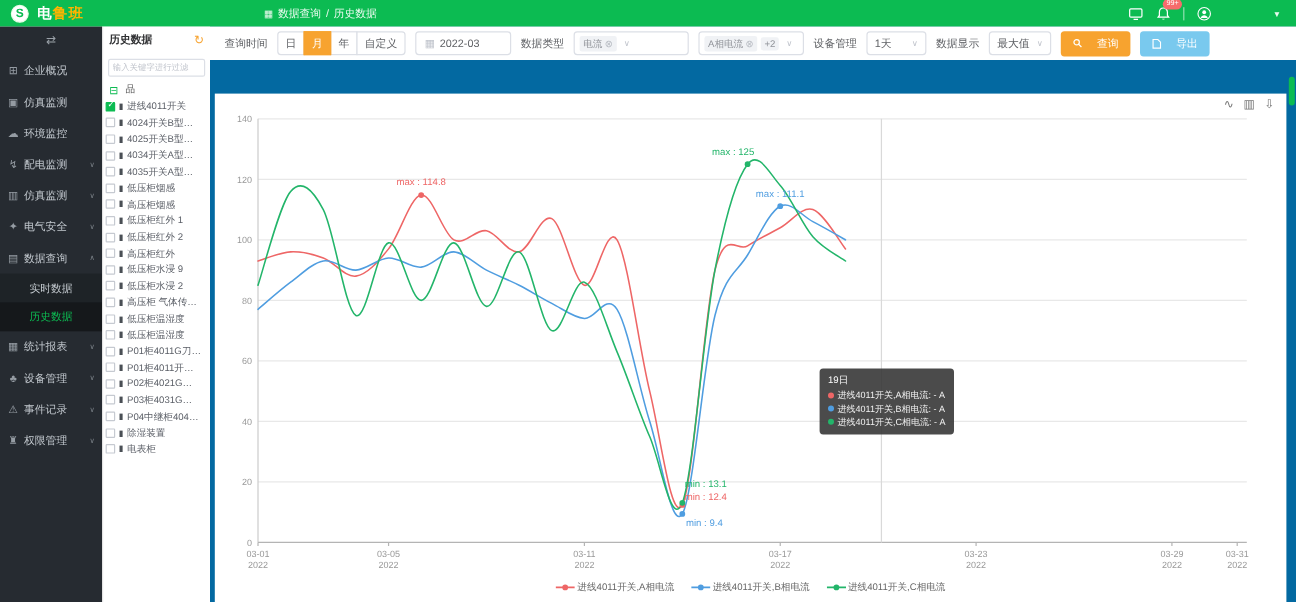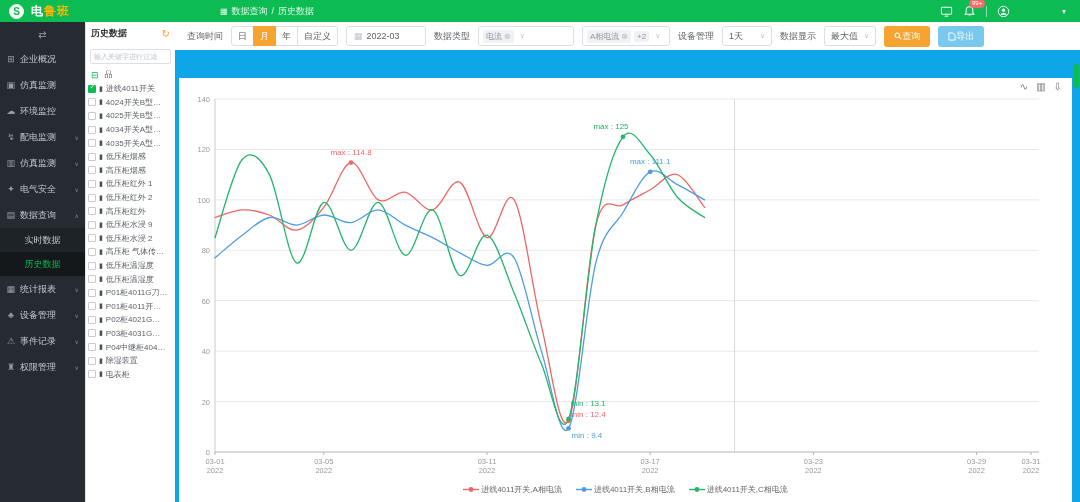--- a/index.html
+++ b/index.html
@@ -57,42 +57,42 @@
   .tree-item{height:13.6px;display:flex;align-items:center;gap:3px;font-size:8px;color:#5a5e66;
              white-space:nowrap;cursor:pointer;padding-left:2px}
   .cb{width:8px;height:8px;border:1px solid #c6cad1;border-radius:1px;background:#fff;flex:none;
       position:relative}
   .cb.checked{background:#0cbb52;border-color:#0cbb52}
   .cb.checked::after{content:"✓";position:absolute;left:0.5px;top:-2.5px;color:#fff;font-size:7px}
   .dev-glyph{font-size:7px;color:#4a4f55;flex:none}
   .tree-item .lbl{overflow:hidden;text-overflow:ellipsis;max-width:62px}
 
   
-  .main{position:absolute;left:175px;top:22px;right:0;bottom:0;background:#0ea5e9}
+  .main{position:absolute;left:175px;top:22px;right:0;bottom:0;background:#0369a1}
   .toolbar{height:28px;background:#fff;display:flex;align-items:center;padding-left:12px;gap:8px;
            font-size:10px;color:#606266;white-space:nowrap}
   .tlabel{font-size:9px;color:#606266}
   .seg{display:flex}
   .seg button{height:20px;min-width:22px;padding:0 6px;border:1px solid #dcdfe6;background:#fff;
               color:#606266;font-size:9px;margin-left:-1px;cursor:pointer;font-family:inherit}
   .seg button:first-child{border-radius:3px 0 0 3px;margin-left:0}
   .seg button:last-child{border-radius:0 3px 3px 0}
   .seg button.sel{background:#f7a32f;border-color:#f7a32f;color:#fff;position:relative;z-index:1}
   .date-box{height:20px;border:1px solid #dcdfe6;border-radius:3px;display:flex;align-items:center;
             gap:4px;padding:0 7px;color:#606266;font-size:9px;width:80px;background:#fff}
   .cal-icon{color:#c0c4cc;font-size:9px}
   .select{height:20px;border:1px solid #dcdfe6;border-radius:3px;display:flex;align-items:center;
           padding:0 4px;gap:3px;font-size:8px;color:#909399;background:#fff;cursor:pointer}
   .select .caret{color:#c0c4cc;font-size:7px;margin-left:3px}
   .tag{background:#f0f2f5;border-radius:2px;padding:1px 3px;display:flex;align-items:center;gap:2px;
        color:#909399;font-size:8px}
   .tag .x{font-size:8px;color:#b6bac1}
   .select.plain{font-size:9px;color:#606266;padding:0 6px;min-width:50px;justify-content:space-between}
   .btn{height:21px;border:none;border-radius:3px;color:#fff;font-size:9px;display:flex;
-       align-items:center;gap:0;padding:0 10px;cursor:pointer;font-family:Liberation Sans, sans-serif}
+       align-items:center;gap:12px;padding:0 10px;cursor:pointer;font-family:Liberation Sans, sans-serif}
   .btn.query{background:#f7a32f}
   .btn.export{background:#79c9ee}
 
   .tabs{height:22px;background:#fff;display:flex;align-items:flex-end;padding-left:12px;gap:4px;
         border-bottom:1px solid #e6e6e6}
   .tab{height:18px;padding:0 10px;font-size:9px;display:flex;align-items:center;
        border:1px solid #dcdfe6;border-bottom:none;border-radius:2px 2px 0 0;background:#fff;
        color:#606266;cursor:pointer}
   .tab.active{background:#f7a32f;border-color:#f7a32f;color:#fff}
 
@@ -453,20 +453,37 @@
         <text x="391.59999999999997" y="338.7342857142857" text-anchor="start" font-size="8" fill="#ee6666">min : 12.4</text>
         <circle cx="471.2" cy="93.86928571428575" r="2.4" fill="#4f9de0"></circle>
         <text x="471.2" y="85.86928571428575" text-anchor="middle" font-size="8" fill="#4f9de0">max : 111.1</text>
         <circle cx="389.59999999999997" cy="350.29857142857145" r="2.4" fill="#4f9de0"></circle>
         <text x="392.59999999999997" y="360.29857142857145" text-anchor="start" font-size="8" fill="#4f9de0">min : 9.4</text>
         <circle cx="444" cy="58.821428571428555" r="2.4" fill="#23b56a"></circle>
         <text x="432" y="50.821428571428555" text-anchor="middle" font-size="8" fill="#23b56a">max : 125</text>
         <circle cx="389.59999999999997" cy="340.9692857142857" r="2.4" fill="#23b56a"></circle>
         <text x="391.59999999999997" y="327.9692857142857" text-anchor="start" font-size="8" fill="#23b56a">min : 13.1</text>
       </svg>
+    <div class="tooltip">
+      <div class="tt-title">19日</div>
+      <div>
+          <div class="tt-row">
+            <span class="dot" style="background: rgb(238, 102, 102);"></span>
+            <span>进线4011开关,A相电流: - A</span>
+          </div>
+          <div class="tt-row">
+            <span class="dot" style="background: rgb(79, 157, 224);"></span>
+            <span>进线4011开关,B相电流: - A</span>
+          </div>
+          <div class="tt-row">
+            <span class="dot" style="background: rgb(35, 181, 106);"></span>
+            <span>进线4011开关,C相电流: - A</span>
+          </div>
+        </div>
+    </div>
     <div class="legend">
         <div class="leg-item">
           <svg width="16" height="7">
     <line x1="0" y1="3.5" x2="16" y2="3.5" stroke="#ee6666" stroke-width="1.4"></line>
     <circle cx="8" cy="3.5" r="2.4" fill="#ee6666"></circle>
           </svg>
     <span>进线4011开关,A相电流</span>
         </div>
         <div class="leg-item">
           <svg width="16" height="7">

